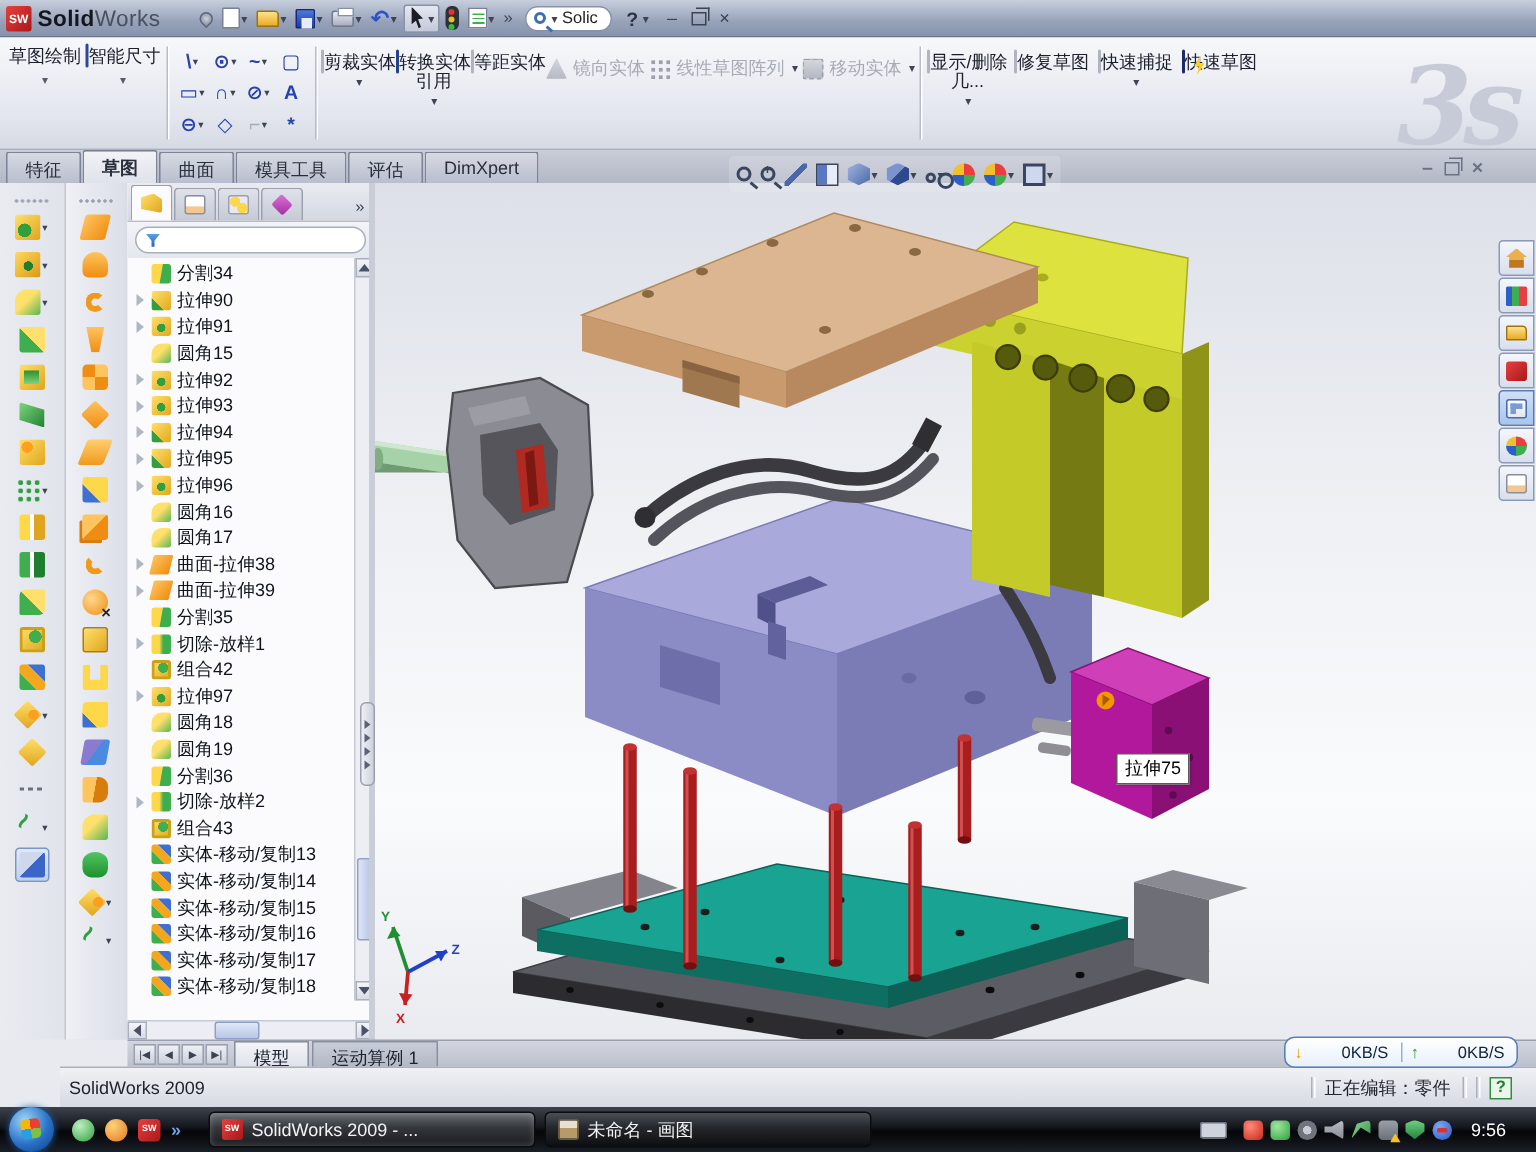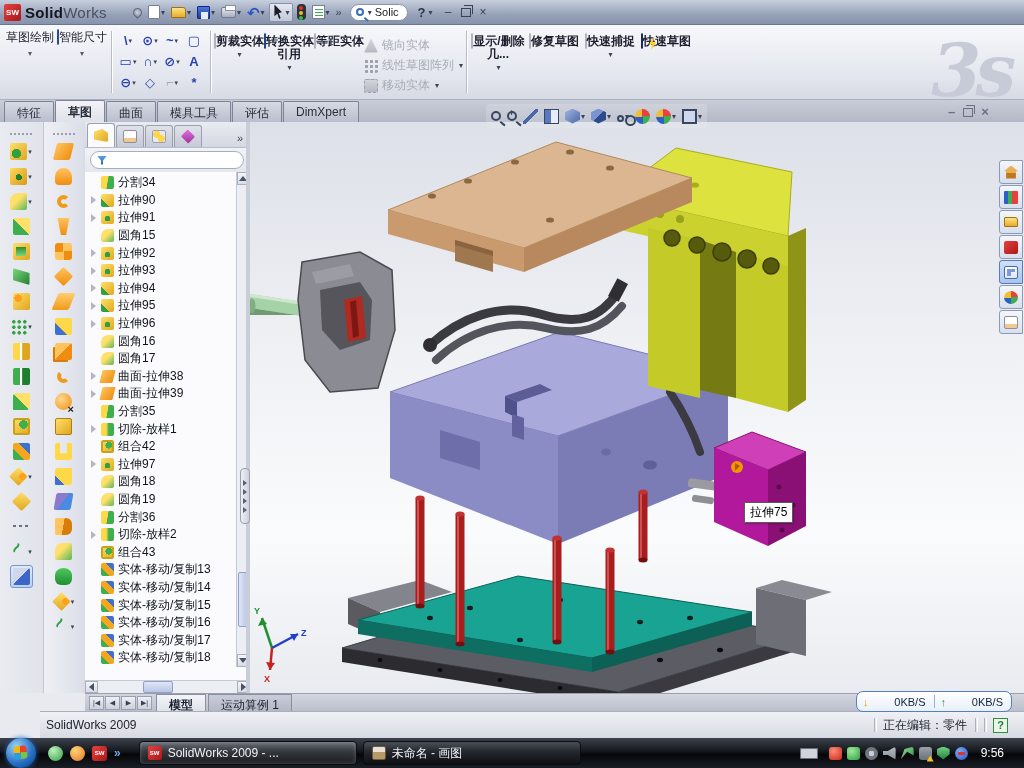--- a/index.html
+++ b/index.html
@@ -57,28 +57,28 @@
   .cmdbig{width:52px;text-align:center;font-size:12px;line-height:13px;color:#1c202c;padding-top:2px;}
   .cmdbig .cicon{margin:0 auto 2px;}
   .cmdbig .caret{font-size:8px;color:#555d6e;display:block;margin-top:3px;}
   .ci{width:20px;height:20px;border-radius:2px;}
   .ci-sketch{background:linear-gradient(135deg,#4a78e0 55%,#f0c030 56%);}
   .ci-dim{background:linear-gradient(135deg,#3a66c8 48%,#e8e8f0 49%);border:1px solid #2a4a98;}
   .sketchgrid{display:grid;grid-template-columns:repeat(4,22px);grid-auto-rows:21px;margin:1px 2px;}
   .sg{display:flex;align-items:center;justify-content:center;font-size:13px;font-weight:bold;color:#2741ae;}
   .sg.dis{color:#a8acb6;}
   .sg .car8{font-size:7px;}
-  .cmdmid{width:50px;text-align:center;font-size:12px;line-height:13px;padding-top:6px;color:#1c202c;font-weight:bold;}
+  .cmdmid{width:50px;text-align:center;font-size:12px;line-height:13px;padding-top:6px;color:#1c202c;}
   .cmdmid.dis,.stkrow.dis,.cmdbig.dis{color:#a8acb6;}
   .ci-gray{background:linear-gradient(#dcdee4,#bcc0ca);border:1px solid #b0b4be;}
   .ci-convert{background:linear-gradient(180deg,#f0f5ff 45%,#3a66c8 46%);border:1px solid #24438a;}
   .ci-rapid{background:linear-gradient(135deg,#4a7ae0,#16307e);position:relative;border:1px solid #1c2a66;}
   .ci-rapid::after{content:"";position:absolute;left:7px;top:3px;width:7px;height:13px;background:#ffd020;
     clip-path:polygon(60% 0,0 55%,45% 55%,30% 100%,100% 40%,55% 40%);}
-  .stack{display:flex;flex-direction:column;justify-content:center;gap:3px;padding-top:8px;}
+  .stack{display:flex;flex-direction:row;justify-content:center;gap:3px;padding-top:8px;}
   .stkrow{display:flex;align-items:center;gap:4px;font-size:12px;}
   .stk-ic{width:14px;height:14px;border-radius:2px;}
   .ic-mirror{background:linear-gradient(#d4d6dc,#b4b8c2);clip-path:polygon(50% 0,100% 100%,0 100%);}
   .ic-pattern{background:radial-gradient(circle,#9aa0ac 1.4px,transparent 1.5px) 0 0/5px 5px;}
   .ic-move{background:linear-gradient(#d4d6dc,#b4b8c2);border:1px dashed #9aa0ac;}
   .watermark{position:absolute;right:14px;top:0px;font-family:"DejaVu Serif","Liberation Serif",serif;
     font-style:italic;font-weight:bold;font-size:72px;color:#c6cbd7;line-height:92px;letter-spacing:-6px;}
 
   
   .tabrow{position:absolute;left:0;top:100px;width:1024px;height:22px;
@@ -222,21 +222,21 @@
   .rp-doc{background:linear-gradient(#fff 60%,#f0c890 61%);border:1px solid #8a90a0;}
 
   
   .bottombar{position:absolute;left:85px;top:693px;width:939px;height:18px;background:linear-gradient(#d3d6df,#bcc0cc);
     display:flex;align-items:flex-end;border-top:1px solid #9aa0ae;}
   .navbtns{display:flex;gap:1px;padding:0 4px 1px 4px;}
   .nb{width:15px;height:14px;font-size:7px;color:#3c4254;background:linear-gradient(#eef0f5,#cdd1dc);
     border:1px solid #9aa0b0;display:flex;align-items:center;justify-content:center;}
   .mtab{font-size:12px;color:#1c2230;padding:2px 12px;border:1px solid #8a90a0;border-bottom:none;
     background:linear-gradient(#c9cdd8,#b3b8c6);margin-right:2px;height:17px;}
-  .mtab.active{background:linear-gradient(#f4f5f9,#dfe2ea);font-weight:bold;}
+  .mtab.active{background:linear-gradient(#f4f5f9,#dfe2ea);font-weight:normal;}
   .netwidget{position:absolute;left:856px;top:691px;width:156px;height:21px;z-index:8;
     background:linear-gradient(#ffffff,#e8f0fa);border:1px solid #5580c0;border-radius:7px;
     display:flex;align-items:center;font-size:11px;color:#10243c;}
   .nw-half{flex:1;display:flex;align-items:center;justify-content:space-between;padding:0 8px 0 6px;}
   .nw-div{width:1px;height:13px;background:#9ab0d0;}
   .nw-dn{color:#f0a000;font-weight:bold;} .nw-up{color:#2ca02c;font-weight:bold;}
   .statusbar{position:absolute;left:0;top:711px;width:1024px;height:27px;
     background:linear-gradient(#f0f1f5,#d7dae2);border-top:1px solid #aab0bd;display:flex;align-items:center;font-size:12px;color:#20242e;margin-left:40px;}
   .sb-left{padding-left:6px;}
   .sb-right{margin-left:auto;display:flex;align-items:center;gap:8px;padding-right:10px;}

